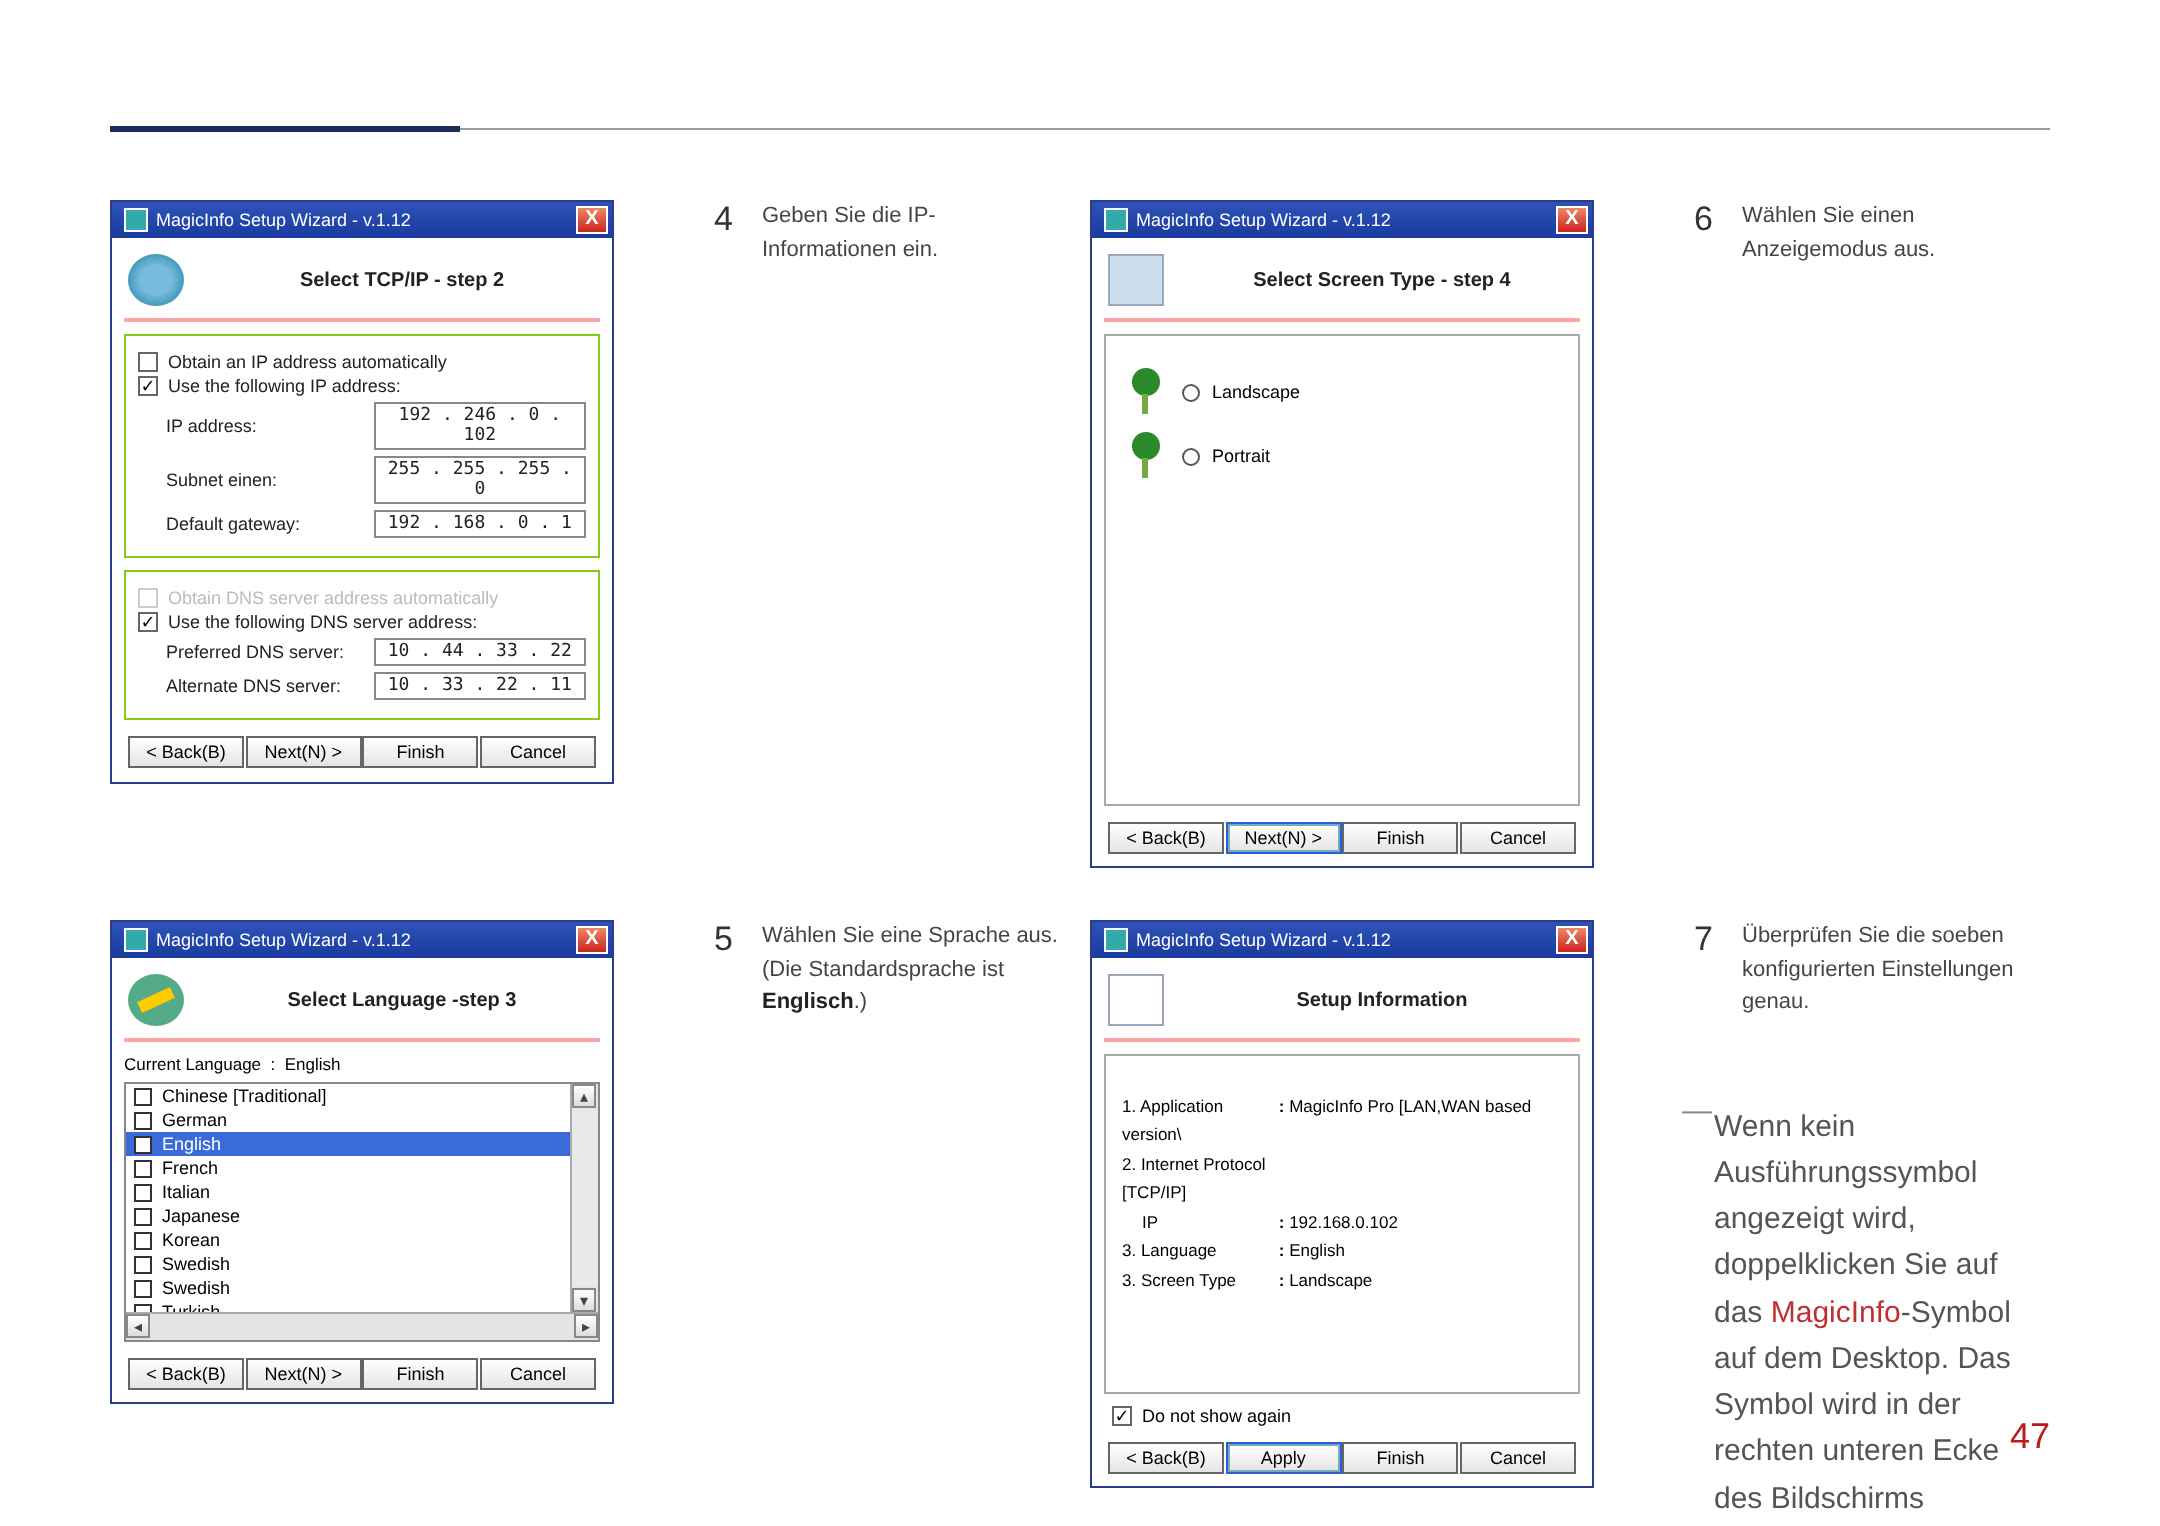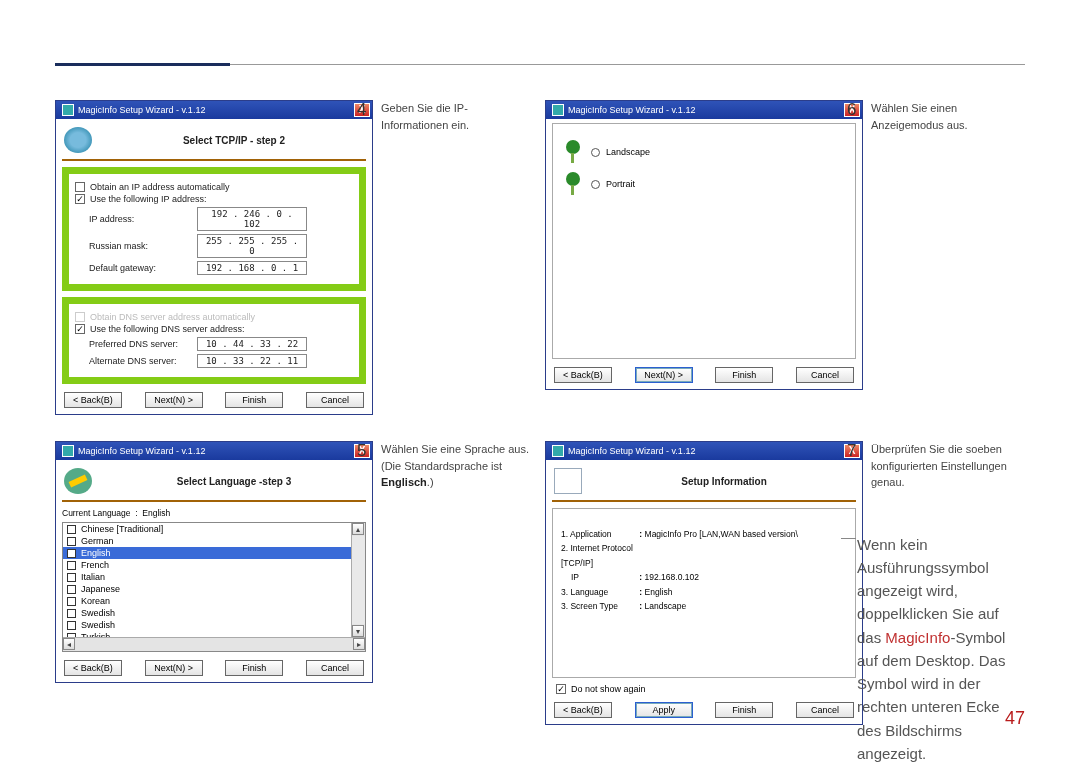--- a/index.html
+++ b/index.html
@@ -49,21 +49,21 @@
   .step-row { display: flex; align-items: flex-start; }
   .step-num { font-size: 17px; color: #333; font-weight: 300; width: 24px; flex-shrink:0; }
   .step-text { font-size: 11px; color: #444; line-height: 1.5; }
   .step-text strong { font-weight: bold; color: #222; }
   .foot-note { margin-top: 42px; font-size: 15px; color: #555; line-height: 1.55; position: relative; padding-left: 10px;}
   .foot-note::before { content:"—"; position:absolute; left:-6px; top:-8px; color:#888;}
   .foot-note .hl { color: #c03030; }
 
   
   .wizard {
-    width: 318px;
+    width: 252px;
     border: 1px solid #2b3d8a;
     background: #fff;
     font-size: 9px;
   }
   .titlebar {
     background: linear-gradient(#2f53b8, #1a3a9e);
     color: #fff;
     display: flex;
     align-items: center;
     padding: 2px 2px 2px 6px;
@@ -85,39 +85,39 @@
     line-height: 12px;
     border:1px solid #fff;
     font-weight:bold;
     font-size:10px;
     cursor:pointer;
   }
   .w-body { padding: 4px 6px 6px 6px; }
 
   .header-row {
     display:flex; align-items:center;
-    border-bottom: 2px solid #a16207;
+    border-bottom: 2px solid #fca5a5;
     padding: 4px 0 6px 2px;
     margin-bottom: 6px;
   }
   .header-row .hicon {
     width: 28px; height: 26px;
     border: 1px solid #9ab;
     background: #def;
     margin-right: 10px;
   }
   .hicon.globe { border-radius:50%; background: radial-gradient(#7bd 40%, #49b 70%); border:none;}
   .hicon.monitor { background:#cde; position:relative;}
   .hicon.info { background:#fff; position:relative;}
   .hicon.lang { background:#5a8; border-radius:50%; position:relative; border:none;}
   .hicon.lang::after{content:""; position:absolute; width:18px;height:6px;background:#fc0;left:5px;top:10px;transform:rotate(-25deg);}
   .header-row .htitle { flex:1; text-align:center; font-weight:bold; font-size:10px; color:#222;}
 
   .group {
-    border:7px solid #84cc16;
+    border:1px solid #84cc16;
     padding: 6px 6px;
     margin-bottom: 6px;
     font-size: 9px;
     color:#222;
   }
   .chk { display:flex; align-items:center; margin:2px 0;}
   .chk .box { width:10px;height:10px;border:1px solid #666;margin-right:5px;background:#fff;display:inline-flex;align-items:center;justify-content:center;font-size:9px;color:#000;line-height:1;}
   .chk.disabled { color:#bbb; }
   .ip-row { display:flex; align-items:center; margin:3px 0 3px 14px; font-size:9px;}
   .ip-row .lbl { width:108px; }
@@ -200,21 +200,21 @@
             </div>
           <div class="chk">
               <span class="box">✓</span>
               <span>Use the following IP address:</span>
             </div>
           <div class="ip-row">
               <span class="lbl">IP address:</span>
               <span class="val">192 . 246 .   0  . 102</span>
             </div>
           <div class="ip-row">
-              <span class="lbl">Russian mask:</span>
+              <span class="lbl">Subnet einen:</span>
               <span class="val">255 . 255 . 255 .   0</span>
             </div>
           <div class="ip-row">
               <span class="lbl">Default gateway:</span>
               <span class="val">192 . 168 .   0  .    1</span>
             </div>
         </div>
         <div class="group">
           <div class="chk disabled">
               <span class="box" style="border-color:#ccc"></span>
@@ -251,20 +251,24 @@
   </div>
 
   <div class="cell-win">
     <div class="wizard tall">
       <div class="titlebar">
         <span class="t-icon"></span>
         <span class="title">MagicInfo Setup Wizard - v.1.12</span>
         <span class="close">X</span>
       </div>
       <div class="w-body">
+        <div class="header-row">
+          <div class="hicon monitor"></div>
+          <div class="htitle">Select Screen Type - step 4</div>
+        </div>
         <div class="screen-area">
           <div class="opt">
             <span class="tree"></span>
             <span class="radio"></span>
             <span>Landscape</span>
           </div>
           <div class="opt">
             <span class="tree"></span>
             <span class="radio"></span>
             <span>Portrait</span>

